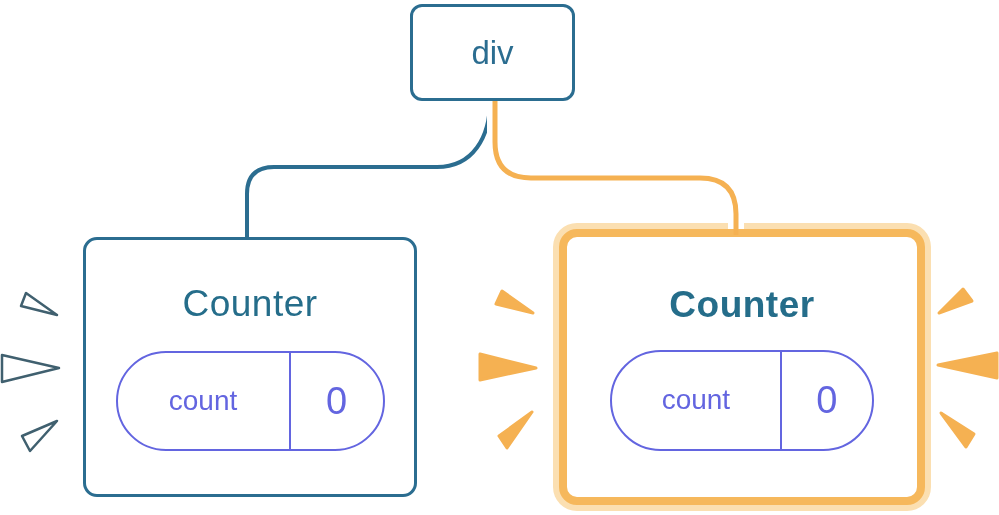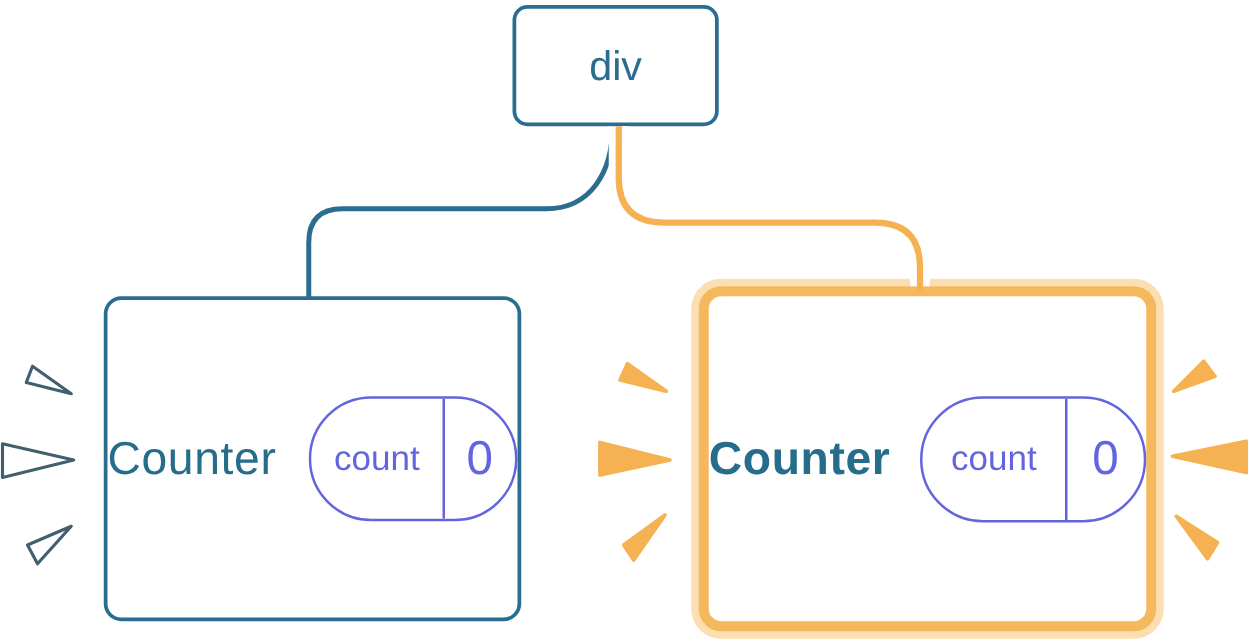--- a/index.html
+++ b/index.html
@@ -39,21 +39,21 @@
   }
   .node-div .node-label {
     font-size: 33px;
     font-weight: 500;
     color: var(--stroke-blue);
   }
   .counter-card {
     position: absolute;
     background: #fff;
     display: flex;
-    flex-direction: row;
+    flex-direction: column;
     align-items: center;
     justify-content: center;
   }
   .counter-left {
     left: 83px; top: 237px;
     width: 334px; height: 260px;
     border: 3.5px solid var(--stroke-blue);
     border-radius: 14px;
     gap: 26px;
   }

